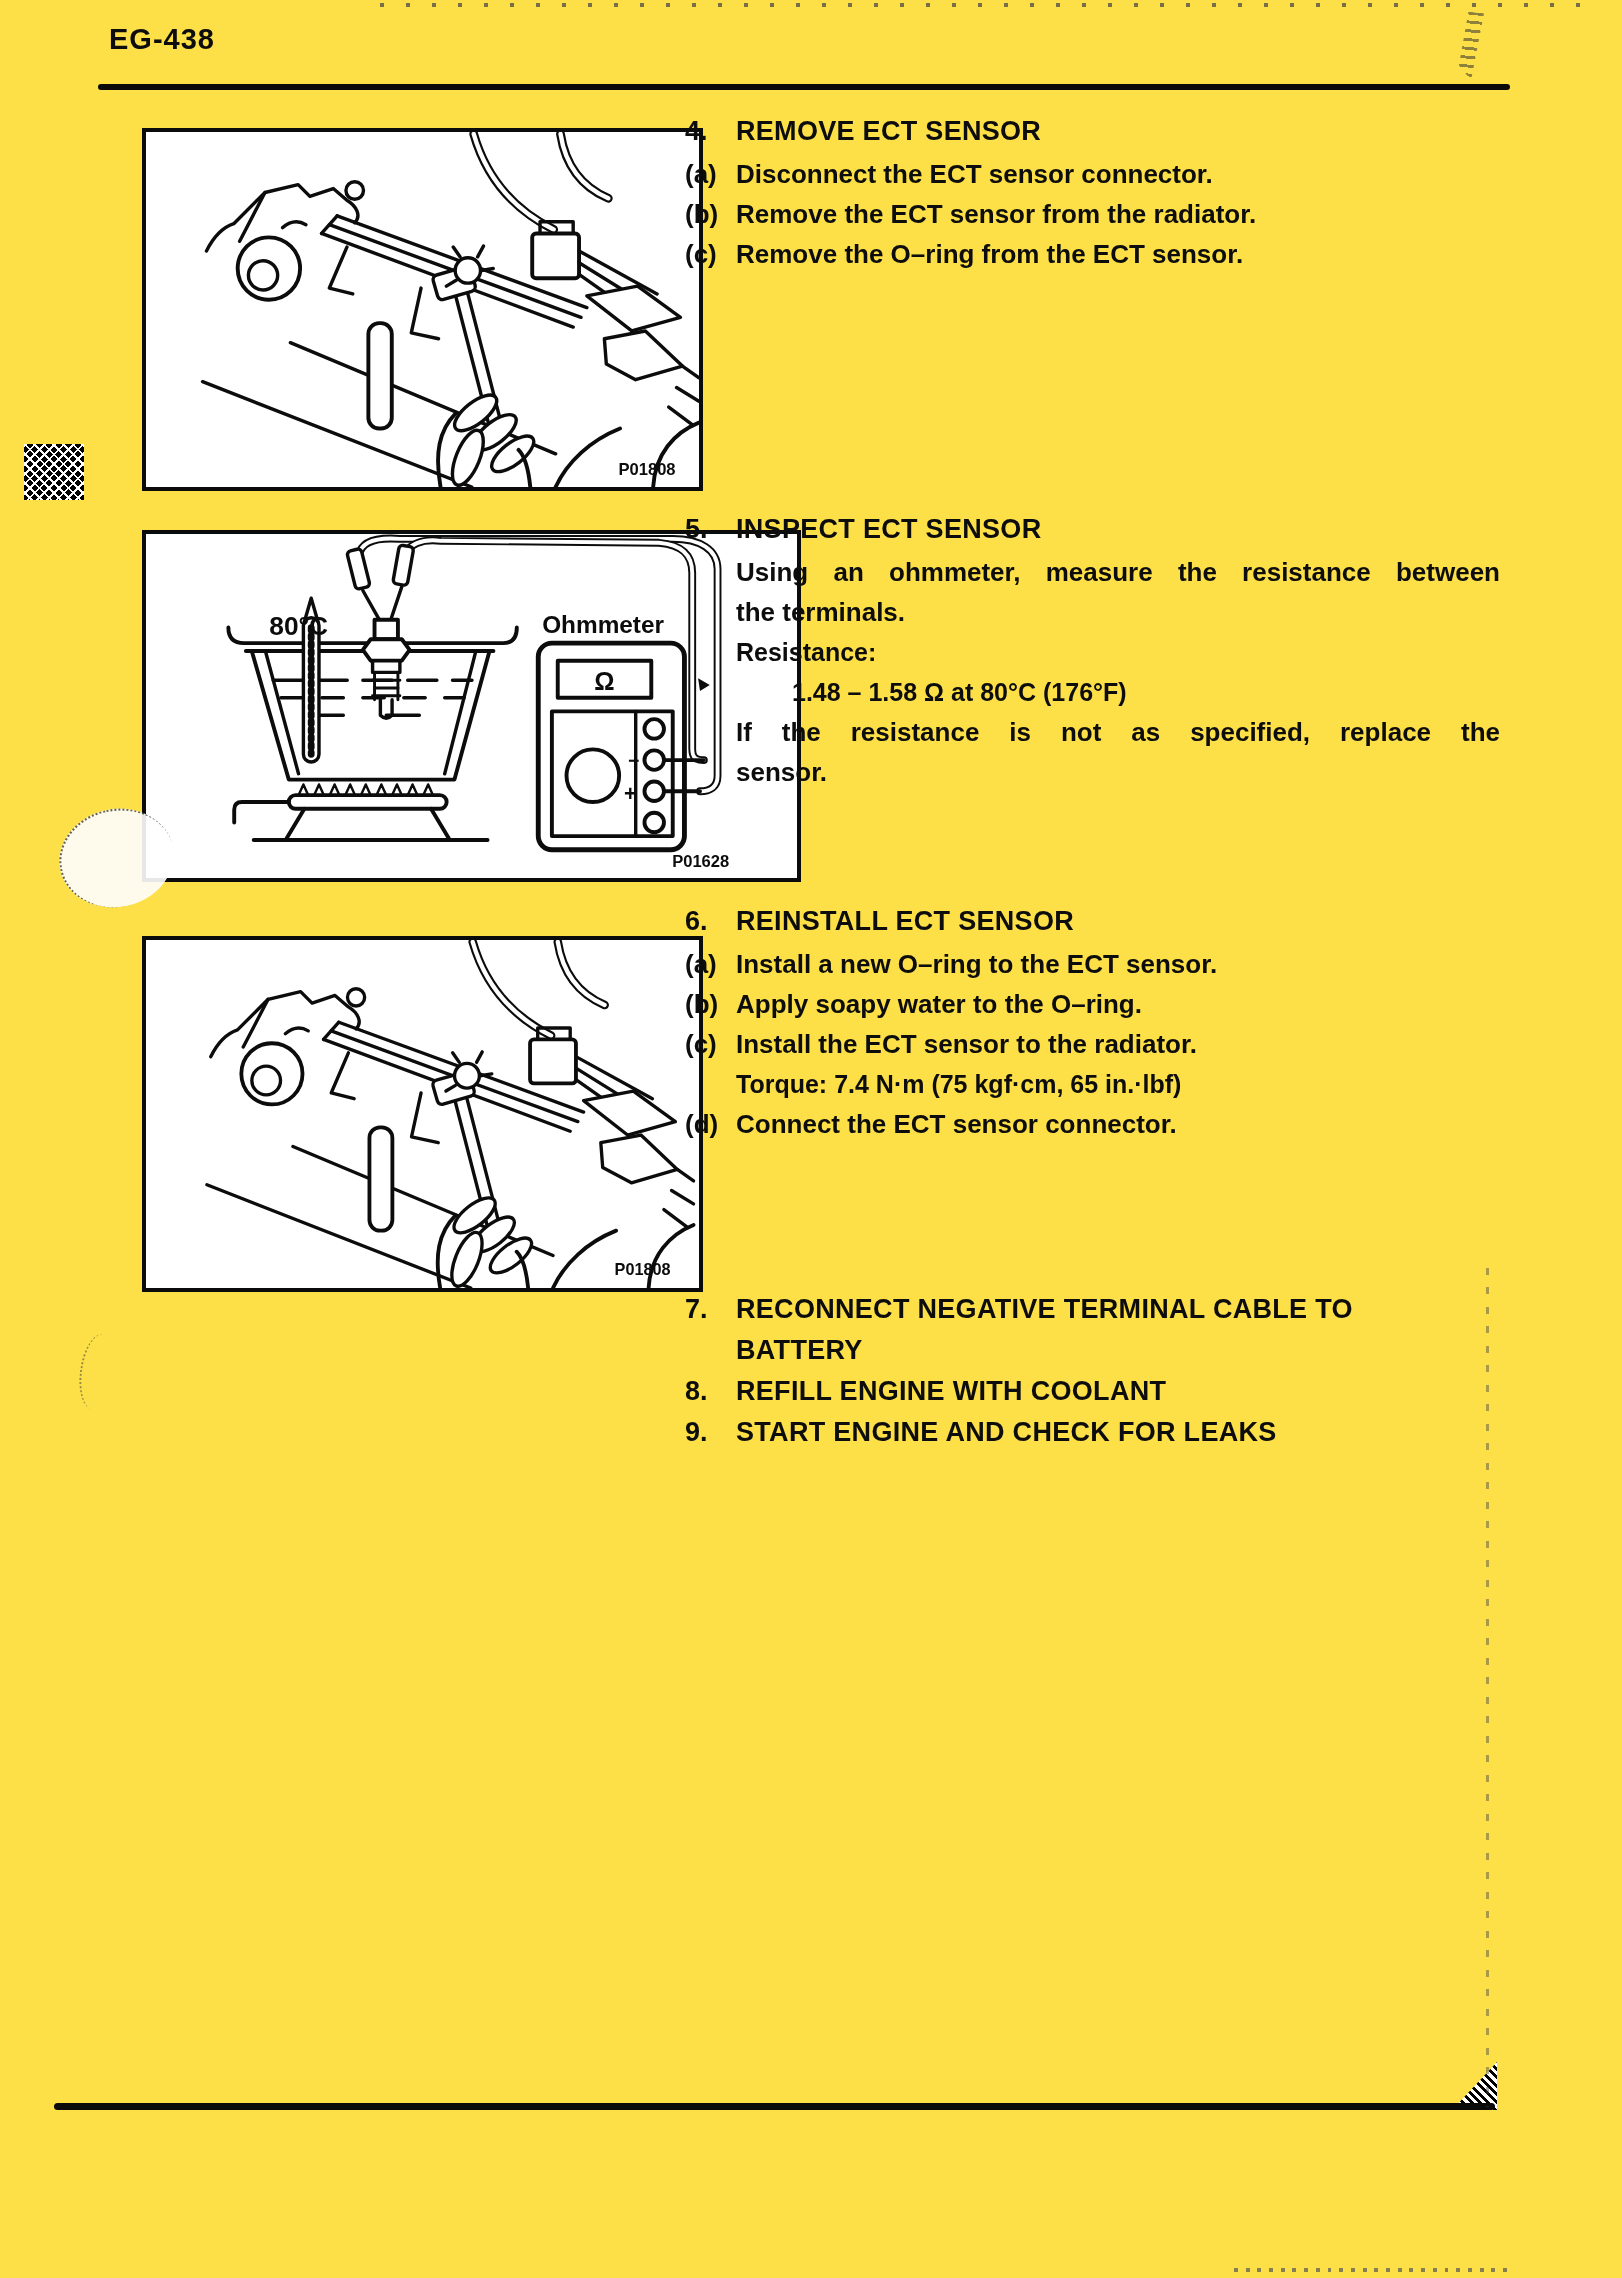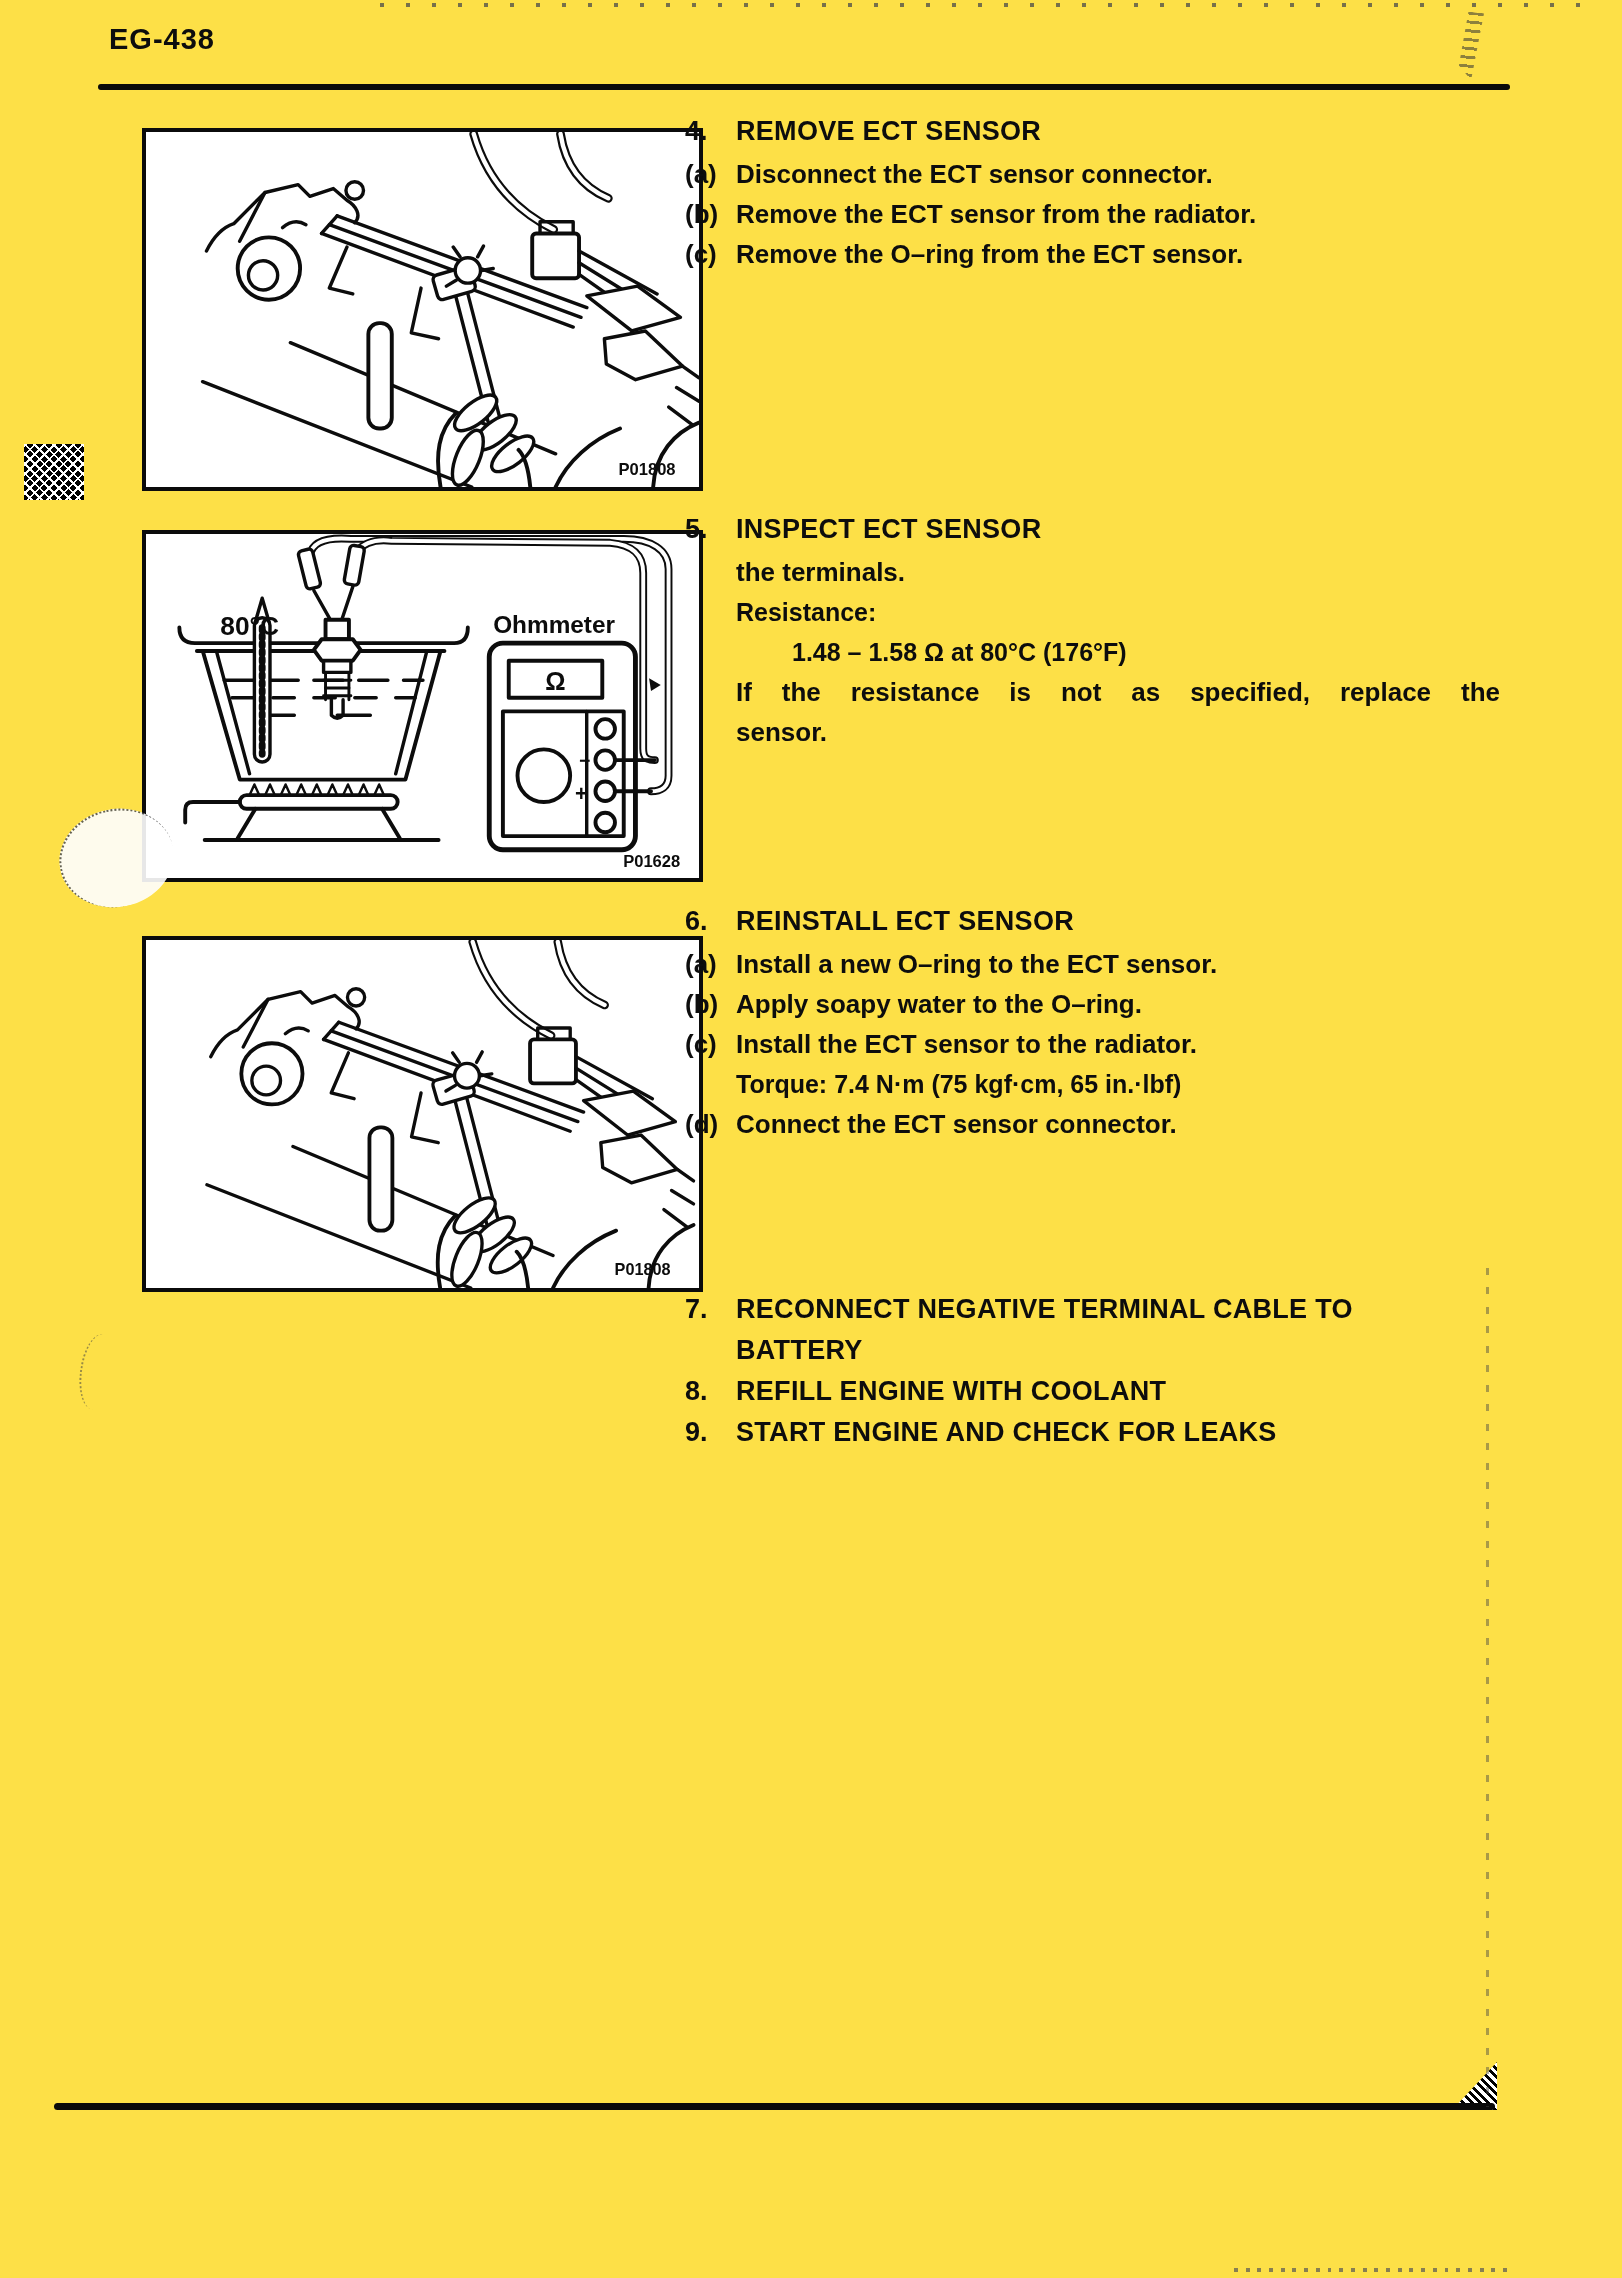--- a/index.html
+++ b/index.html
@@ -27,21 +27,21 @@
   }
   
   .fig{
     position:absolute;left:102px;
     background:#fff;border:4.9px solid #0b0b0b;
     box-sizing:border-box;
   }
   .fig svg{display:block;width:100%;height:100%;}
   .fig text{font-family:"Liberation Sans",sans-serif;font-weight:700;fill:#0c0c0c;}
   .fig-remove{top:112px;width:561px;height:363px;}
-  .fig-inspect{top:514px;width:561px;height:352px;}
+  .fig-inspect{top:514px;width:659px;height:352px;}
   .fig-reinstall{top:920px;width:561px;height:356px;}
   
   .step{position:absolute;left:685px;width:815px;}
   .row{display:grid;grid-template-columns:51px 1fr;align-items:baseline;}
   .row .n{font-size:27px;font-weight:700;line-height:45px;}
   .row .t{font-size:27px;font-weight:700;line-height:45px;letter-spacing:0.3px;}
   .row .m{font-size:26px;font-weight:700;line-height:40px;}
   .row .x{font-size:26px;font-weight:700;line-height:40px;}
   .bodyline{font-size:26px;font-weight:700;line-height:40px;}
   .justify{text-align:justify;text-align-last:justify;}
@@ -260,20 +260,21 @@
   </section>
 
   <section class="step" style="top:507px">
     <div class="row head">
       <span class="n">5.</span>
       <span class="t">INSPECT ECT SENSOR</span>
     </div>
     <div class="row">
       <span class="m"></span>
       <span>
+        <span class="bodyline justify" style="display:block">Using an ohmmeter, measure the resistance between</span>
         <span class="bodyline" style="display:block">the terminals.</span>
         <span class="speclabel" style="display:block">Resistance:</span>
         <span class="specvalue" style="display:block">1.48 – 1.58 Ω at 80°C (176°F)</span>
         <span class="bodyline justify" style="display:block">If the resistance is not as specified, replace the</span>
         <span class="bodyline" style="display:block">sensor.</span>
       </span>
     </div>
   </section>
 
   <section class="step" style="top:899px">

